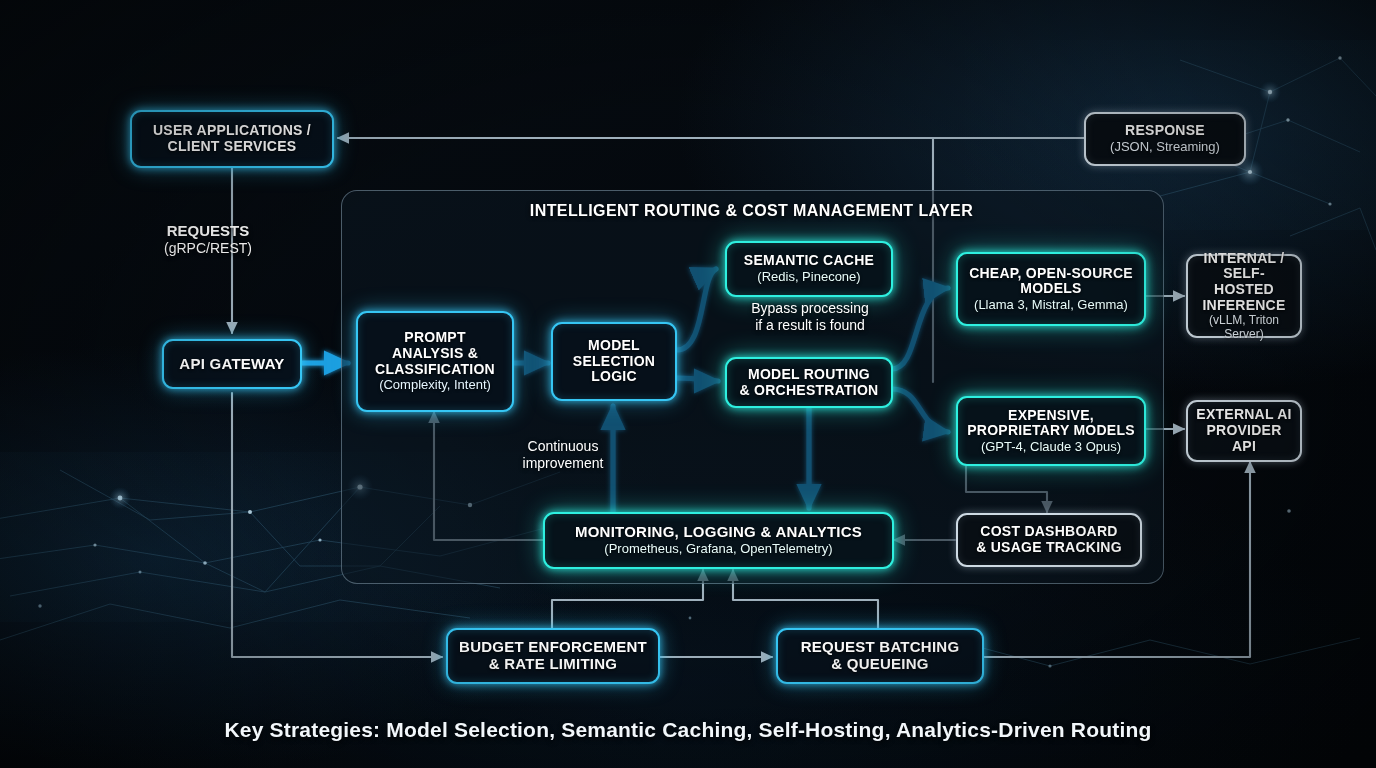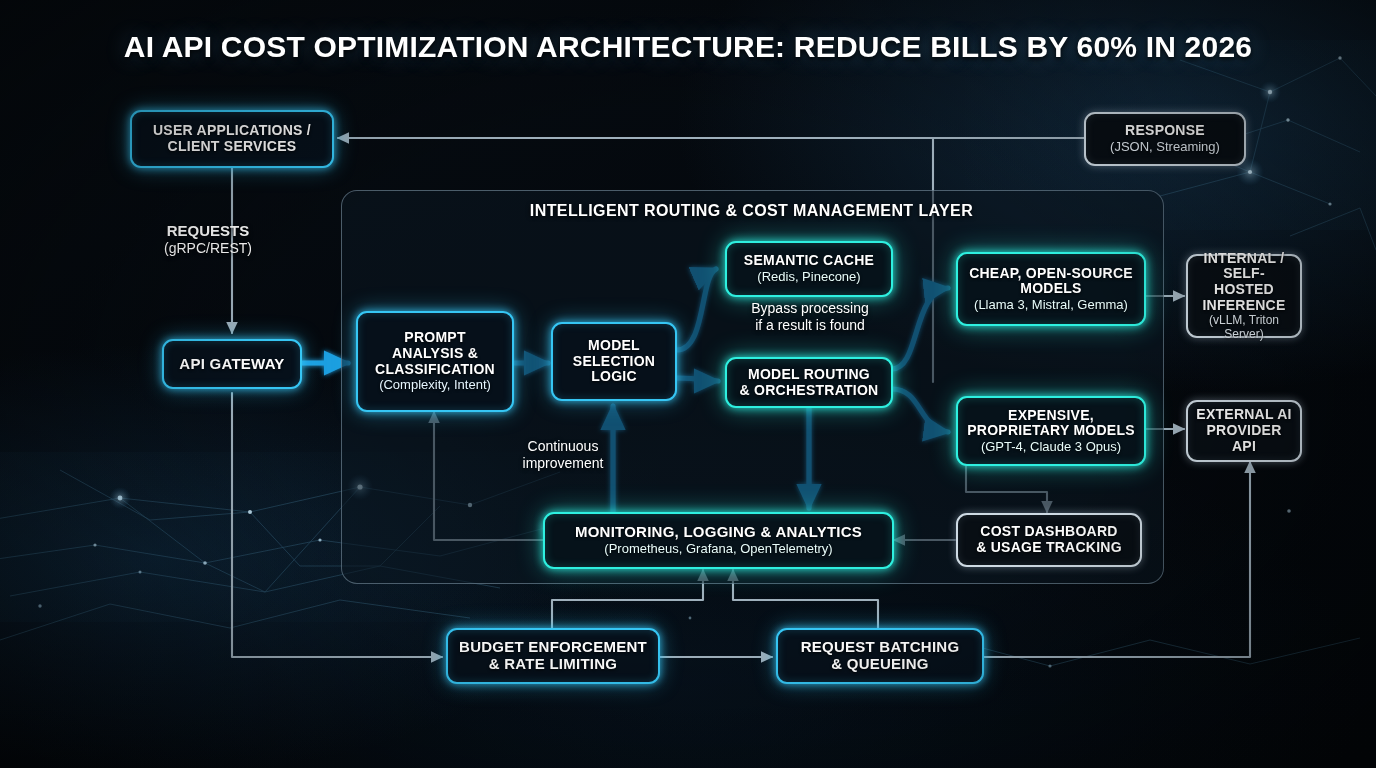--- a/index.html
+++ b/index.html
@@ -279,14 +279,14 @@
   </div>
 
   <div class="edge-label" style="left:714px;top:300px;width:192px;font-size:14px;white-space:pre-line;">Bypass processing
 if a result is found</div>
 
   <div class="edge-label" style="left:487px;top:438px;width:152px;font-size:14px;white-space:pre-line;">Continuous
 improvement</div>
 
   <div id="vig"></div>
 
-  <div class="ttl" id="title">AI API COST OPTIMIZATION ARCHITECTURE: REDUCE BILLS BY 60% IN 2026</div>
+  <div class="ttl" id="footer">Key Strategies: Model Selection, Semantic Caching, Self-Hosting, Analytics-Driven Routing</div>
 </div>
 
 </body></html>

